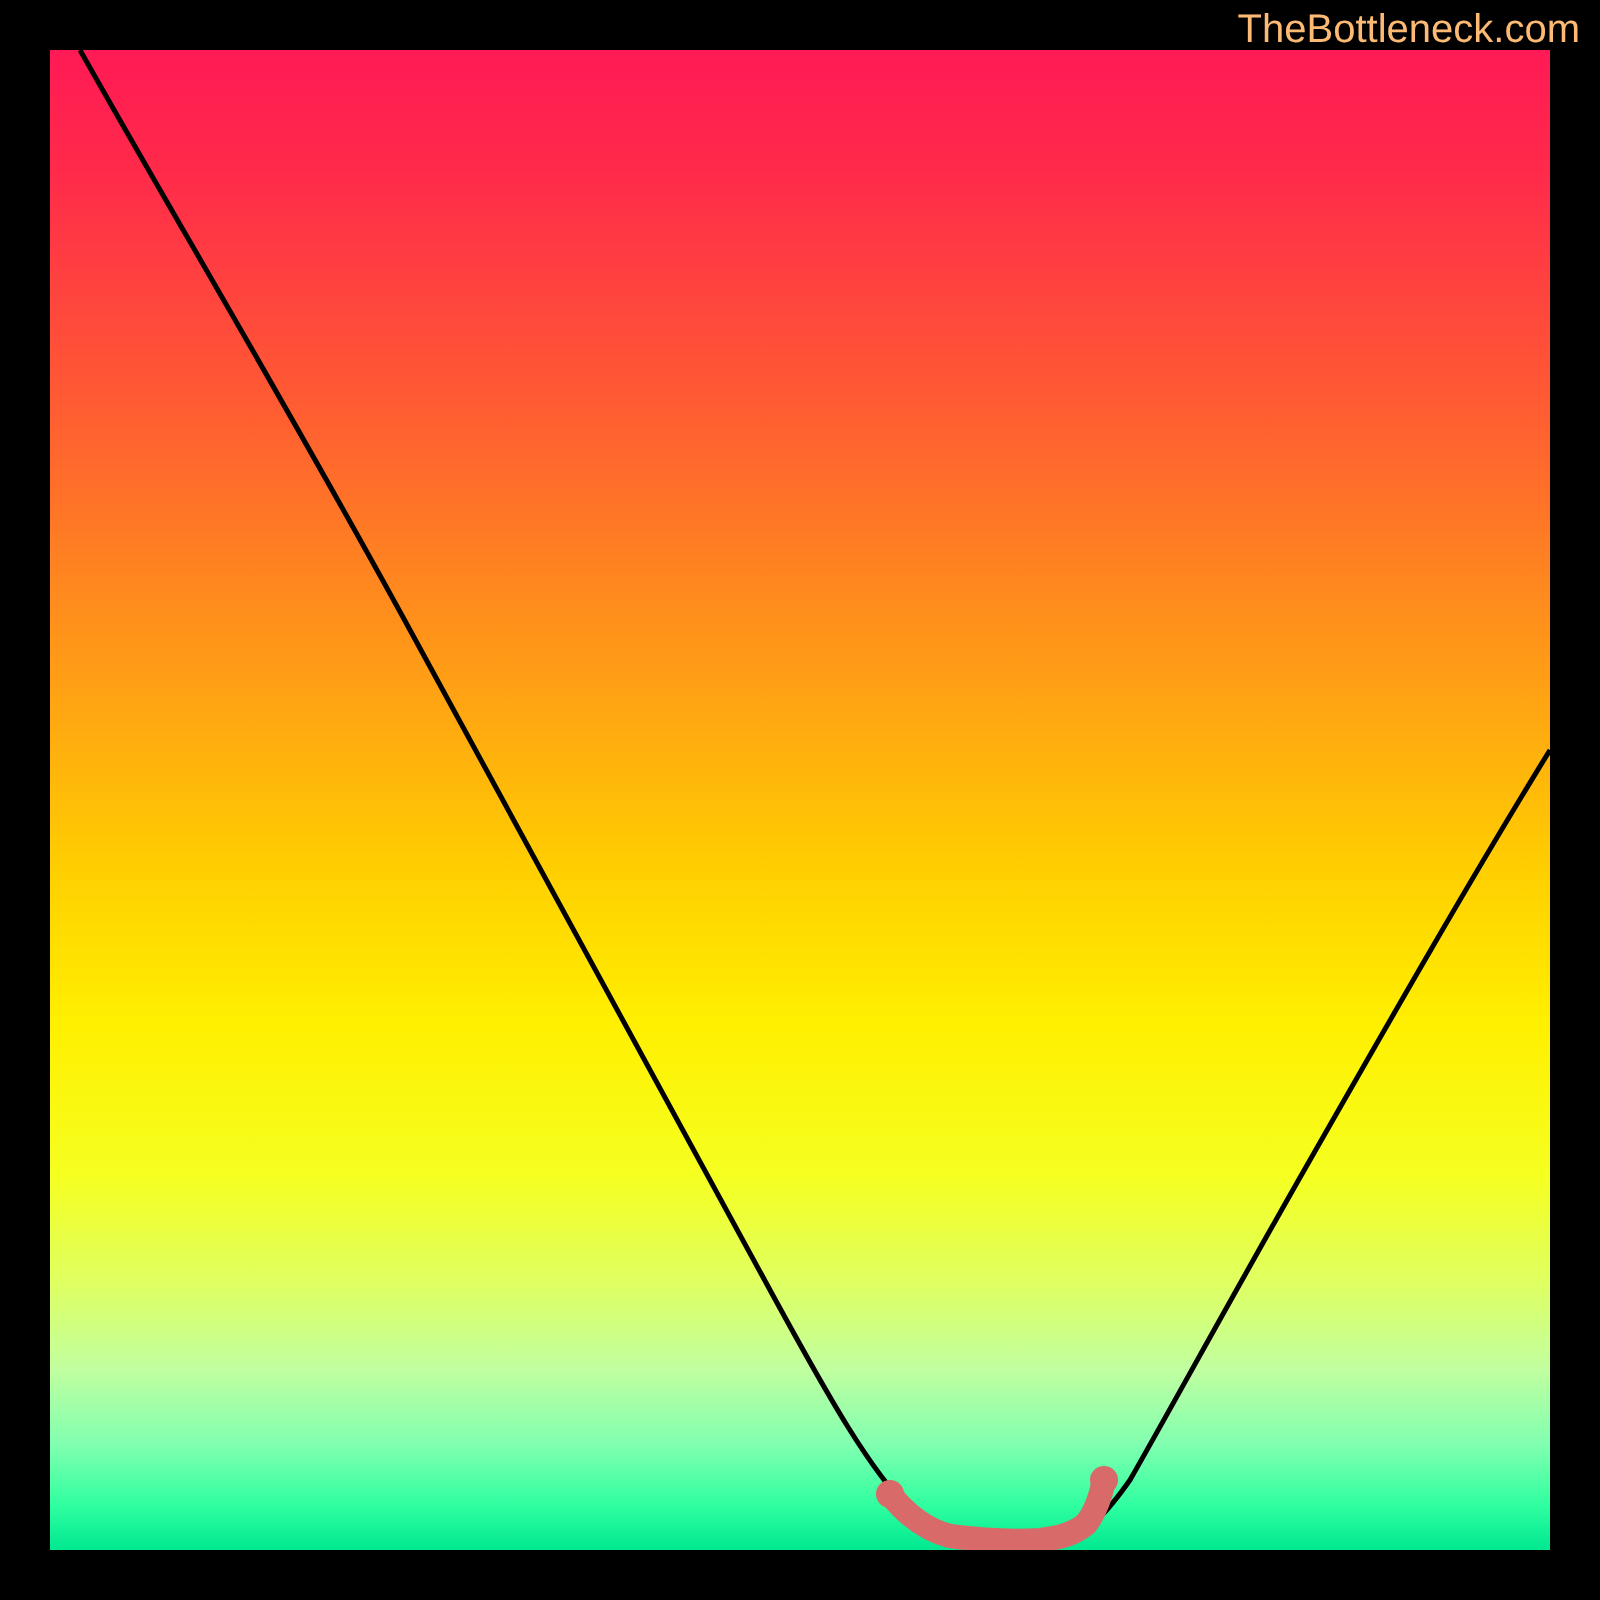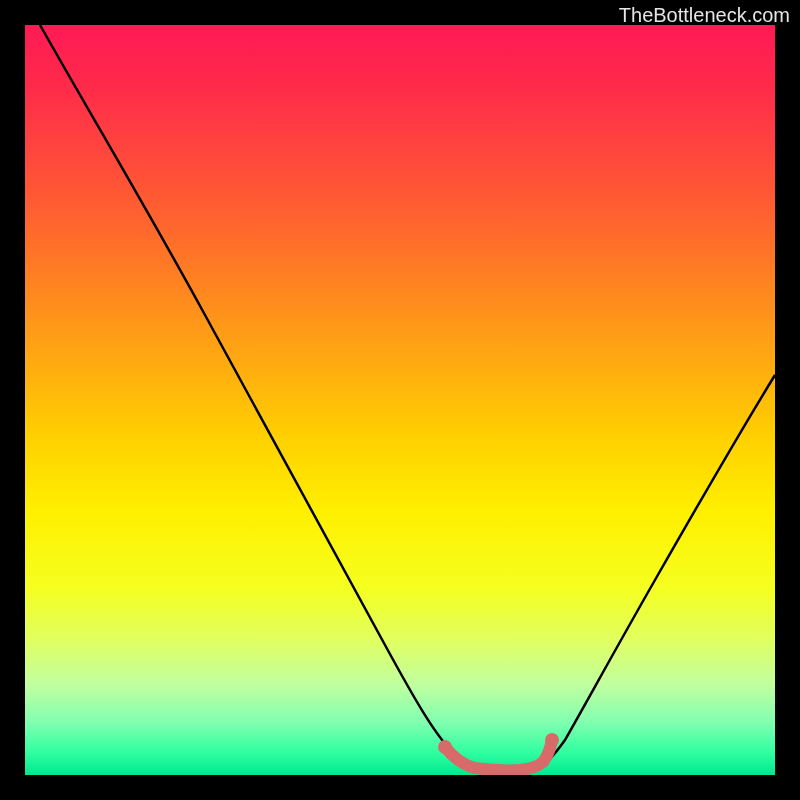--- a/index.html
+++ b/index.html
@@ -14,21 +14,21 @@
   .container {
     width: 800px;
     height: 800px;
     position: relative;
     background: #000;
   }
   .watermark {
     position: absolute;
     top: 4px;
     right: 10px;
-    color: #e5e5e5;
+    color: #fdba74;
     font-size: 20px;
     font-weight: 500;
     z-index: 10;
   }
   .plot-area {
     position: absolute;
     left: 25px;
     top: 25px;
     width: 750px;
     height: 750px;

